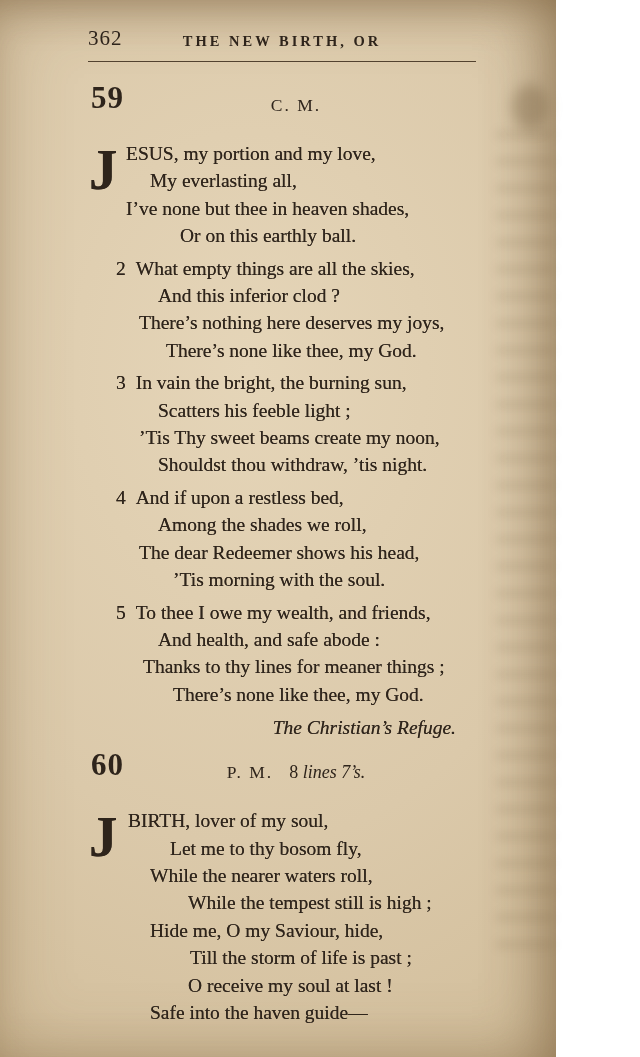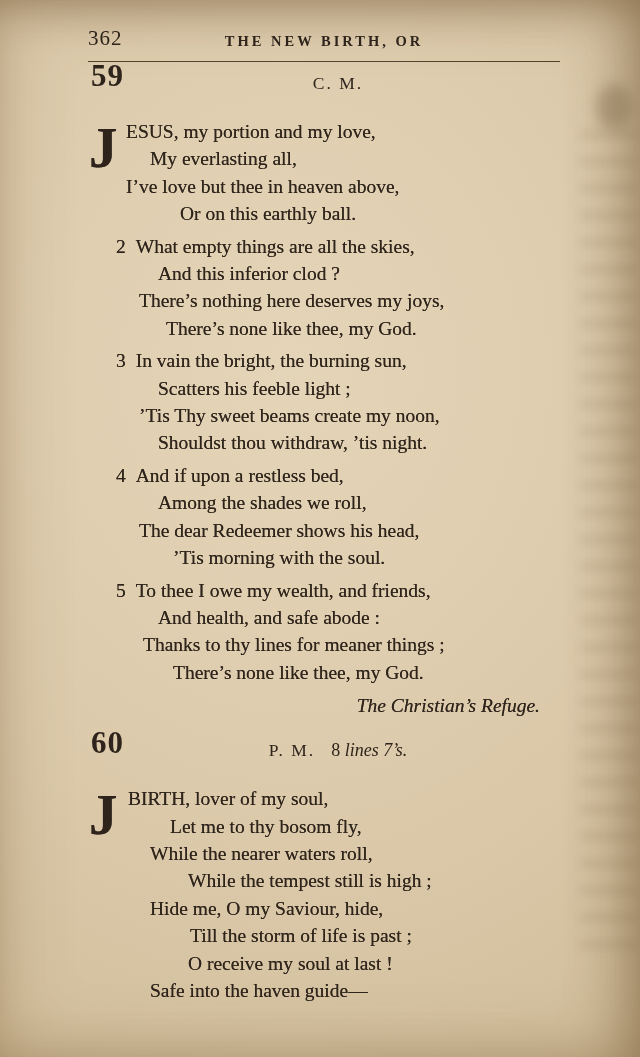--- a/index.html
+++ b/index.html
@@ -1,20 +1,20 @@
 <!DOCTYPE html>
 <html><head>
 <meta charset="utf-8">
 <style>
   * { margin:0; padding:0; box-sizing:border-box; }
   html,body { width:640px; height:1057px; }
   body { overflow:hidden; font-family:"Liberation Serif","DejaVu Serif",serif; }
 
   .page {
-    position:relative; width:640px; height:1057px;
+    position:relative; width:556px; height:1057px;
     color:#2e241b;
     background:
       radial-gradient(140% 100% at 45% 35%, #e5d5b8 0%, #dbc9aa 45%, #d2be9b 75%, #c6ae85 100%);
     box-shadow: inset 0 0 70px rgba(120,90,50,.30),
                 inset -34px 0 60px -22px rgba(105,78,44,.45),
                 inset 0 26px 40px -20px rgba(105,78,44,.35);
   }
 
   
   .showthrough {
@@ -32,21 +32,21 @@
   .content { position:relative; padding:26px 80px 0 88px; }
 
   .running-head { position:relative; height:28px; }
   .folio { position:absolute; left:0; top:0; font-size:21px; letter-spacing:1px; }
   .running-title {
     display:block; text-align:center; padding-top:7px;
     font-size:14.5px; font-weight:600; letter-spacing:3px;
   }
   .rule { margin-top:7px; border:0; border-top:1.5px solid rgba(58,42,26,.85); }
 
-  .hymn-head { position:relative; height:42px; }
+  .hymn-head { position:relative; height:42px; margin-top:22px; }
   .hymn-number {
     position:absolute; left:3px; top:-4px;
     font-size:31px; font-weight:700; letter-spacing:1px;
   }
   .hymn-meter-line {
     display:flex; justify-content:center; align-items:baseline; gap:16px;
     padding-top:11px; transform:translateX(14px);
   }
   .hymn-meter { font-size:17.5px; letter-spacing:2px; }
   .meter-note { font-size:18px; }
@@ -89,21 +89,21 @@
         <span class="hymn-number">59</span>
         <span class="hymn-meter-line">
           <span class="hymn-meter">C. M.</span>
         </span>
       </div>
 
       <div class="stanza opening">
         <span class="dropcap">J</span>
         <div class="line" style="padding-left:38px">ESUS, my portion and my love,</div>
         <div class="line" style="padding-left:62px">My everlasting all,</div>
-        <div class="line" style="padding-left:38px">I’ve love but thee in heaven above,</div>
+        <div class="line" style="padding-left:38px">I’ve none but thee in heaven shades,</div>
         <div class="line" style="padding-left:92px">Or on this earthly ball.</div>
       </div>
 
       <div class="stanza">
         <div class="line" style="padding-left:28px">
           <span class="vnum">2</span><span>What empty things are all the skies,</span>
         </div>
         <div class="line" style="padding-left:70px">And this inferior clod ?</div>
         <div class="line" style="padding-left:51px">There’s nothing here deserves my joys,</div>
         <div class="line" style="padding-left:78px">There’s none like thee, my God.</div>

